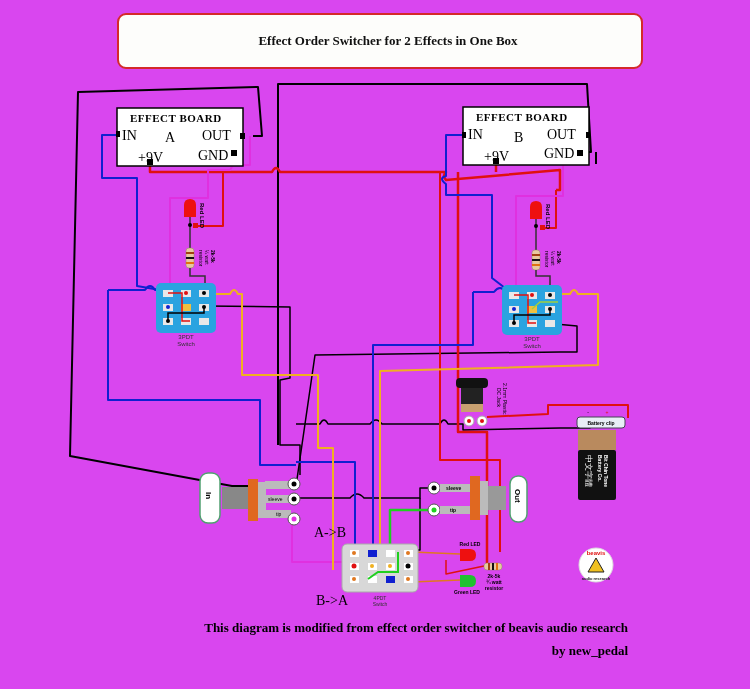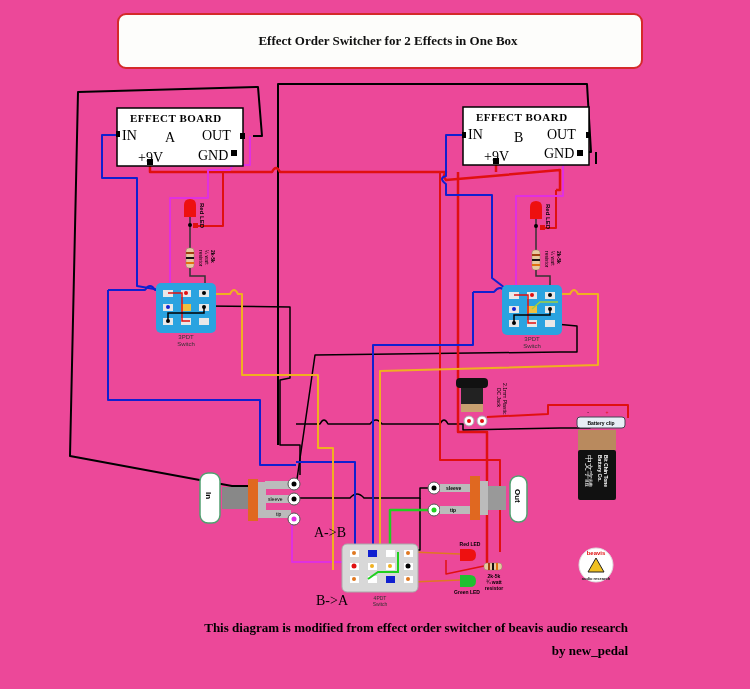--- a/index.html
+++ b/index.html
@@ -1,16 +1,16 @@
 <!DOCTYPE html>
 <html><head>
 <meta charset="utf-8">
 <style>
   html, body { margin: 0; padding: 0; background: #ffffff; }
-  #stage { position: relative; width: 750px; height: 689px; overflow: hidden; background: #ec4899; }
+  #stage { position: relative; width: 750px; height: 689px; overflow: hidden; background: #d946ef; }
   svg { position: absolute; left: 0; top: 0; }
   .serif { font-family: "Liberation Serif", "DejaVu Serif", serif; }
   .sans { font-family: "Liberation Sans", "DejaVu Sans", sans-serif; }
   .title-text { font-size: 13px; font-weight: bold; }
   .board-title { font-size: 11px; font-weight: bold; letter-spacing: 0.5px; }
   .board-pin { font-size: 14px; }
   .small { font-size: 6px; }
   .tiny { font-size: 5px; }
   .caption { font-size: 13px; font-weight: bold; }
   .dir-label { font-size: 14px; }

